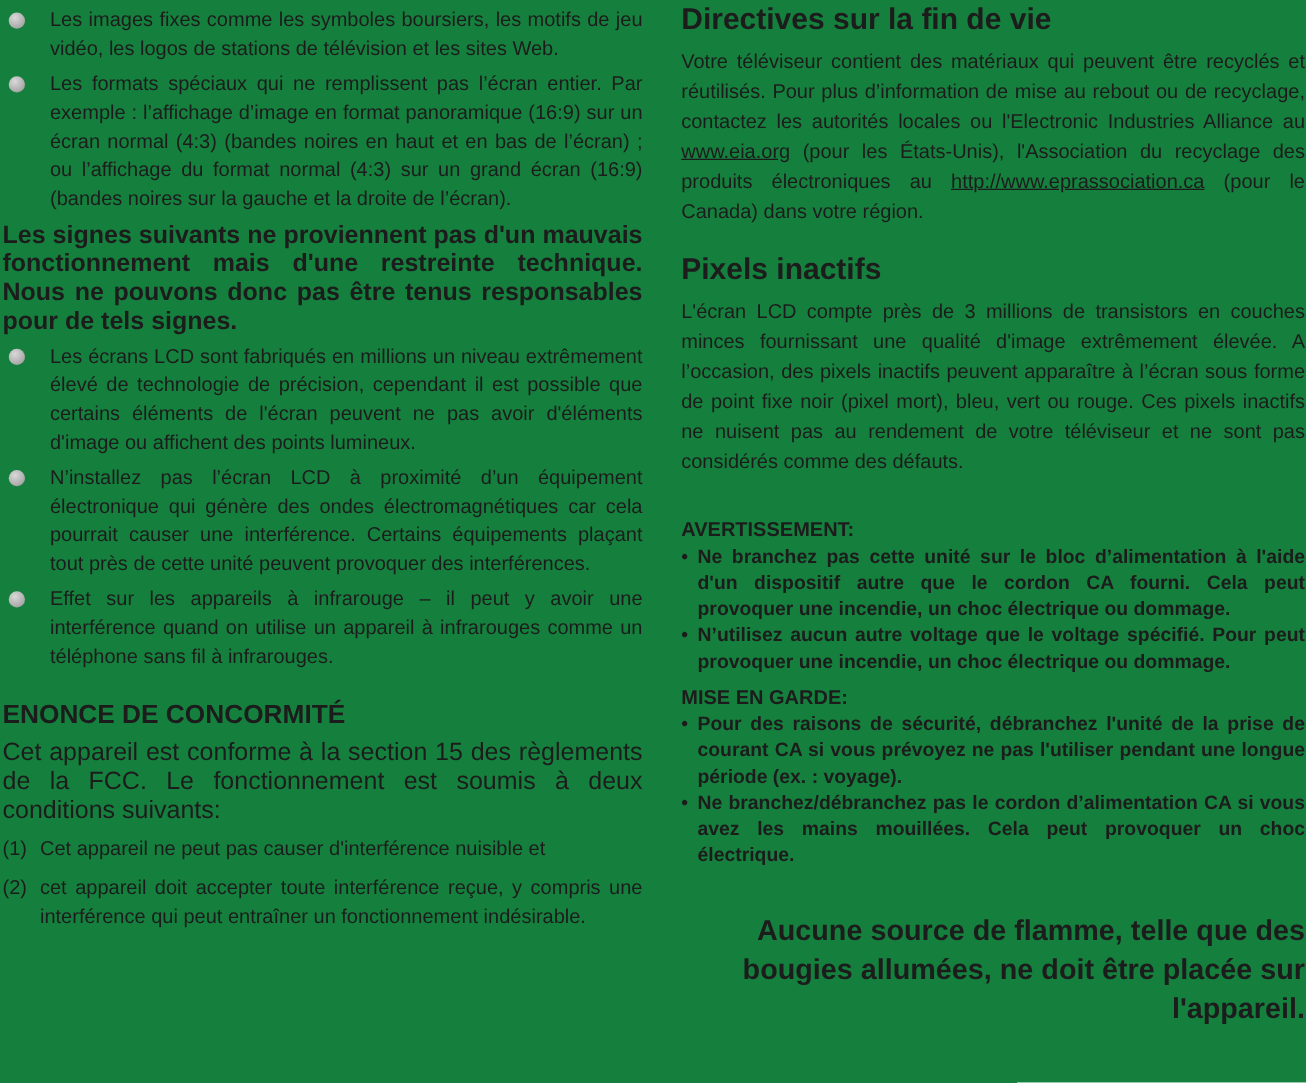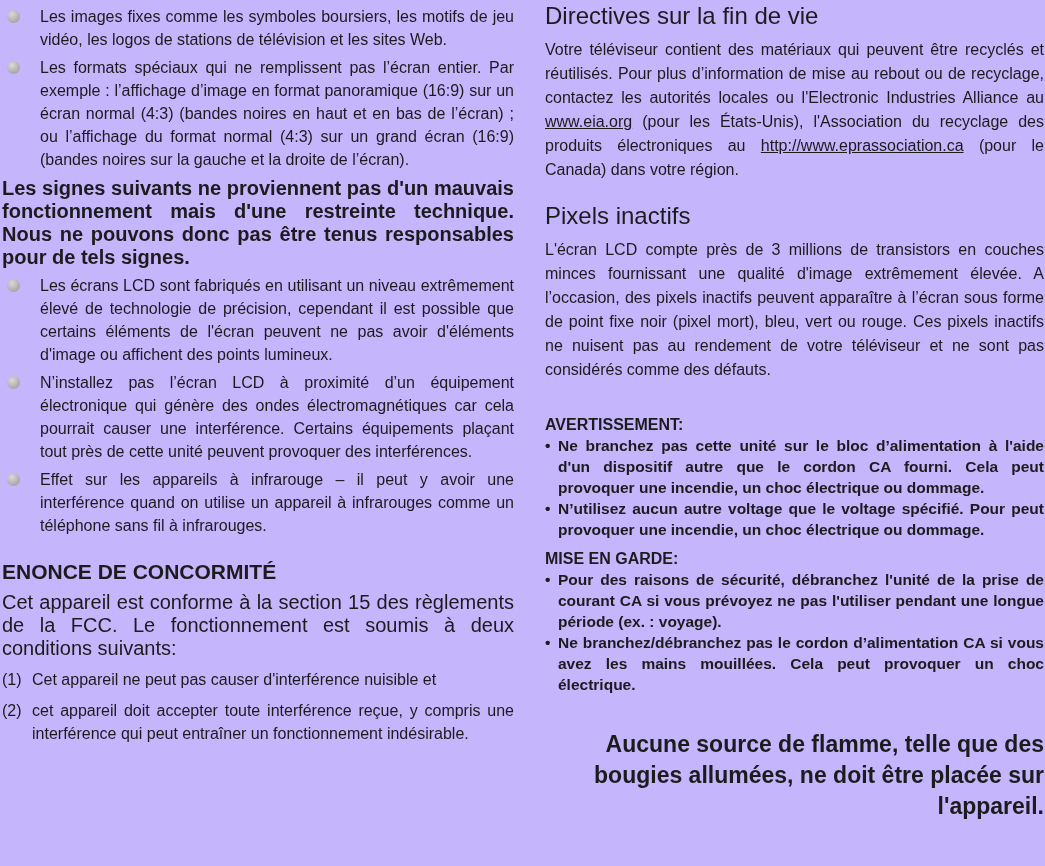--- a/index.html
+++ b/index.html
@@ -1,20 +1,20 @@
 <!DOCTYPE html>
 <html lang="fr"><head>
 <meta charset="utf-8">
 <style>
   html, body { margin: 0; padding: 0; background: #ffffff; }
   .page {
     position: relative;
     width: 1045px;
     height: 866px;
-    background: #c4b5fd;
+    background: #15803d;
     overflow: hidden;
     font-family: "Liberation Sans", sans-serif;
     color: #1c1c1c;
   }
   .col { position: absolute; top: 0; }
   .col-left  { left: 2px;  width: 512px; }
   .col-right { left: 545px; width: 499px; }
 
   
   .dotlist { list-style: none; margin: 0; padding: 0; }
@@ -63,21 +63,21 @@
     line-height: 23px;
     text-align: justify;
   }
   .numitem .num { position: absolute; left: 0; top: 0; }
 
   
   .rheading {
     margin: 2px 0 0 0;
     font-size: 24px;
     line-height: 28px;
-    font-weight: normal;
+    font-weight: bold;
   }
   .rbody {
     margin: 8px 0 0 0;
     font-size: 16px;
     line-height: 24px;
     text-align: justify;
   }
   .rbody a { color: inherit; text-decoration: underline; cursor: pointer; }
   .mt-section { margin-top: 20px; }
   .warn-label {
@@ -121,21 +121,21 @@
         <span class="ball"></span>
         <div>Les formats spéciaux qui ne remplissent pas l’écran entier. Par exemple : l’affichage d’image en format panoramique (16:9) sur un écran normal (4:3) (bandes noires en haut et en bas de l’écran) ; ou l’affichage du format normal (4:3) sur un grand écran (16:9) (bandes noires sur la gauche et la droite de l’écran).</div>
       </li>
     </ul>
 
     <p class="bold-note">Les signes suivants ne proviennent pas d'un mauvais fonctionnement mais d'une restreinte technique. Nous ne pouvons donc pas être tenus responsables pour de tels signes.</p>
 
     <ul class="dotlist">
       <li>
         <span class="ball"></span>
-        <div>Les écrans LCD sont fabriqués en utilisant un niveau extrêmement élevé de technologie de précision, cependant il est possible que certains éléments de l'écran peuvent ne pas avoir d'éléments d'image ou affichent des points lumineux.</div>
+        <div>Les écrans LCD sont fabriqués en millions un niveau extrêmement élevé de technologie de précision, cependant il est possible que certains éléments de l'écran peuvent ne pas avoir d'éléments d'image ou affichent des points lumineux.</div>
       </li>
       <li>
         <span class="ball"></span>
         <div>N’installez pas l’écran LCD à proximité d’un équipement électronique qui génère des ondes électromagnétiques car cela pourrait causer une interférence. Certains équipements plaçant tout près de cette unité peuvent provoquer des interférences.</div>
       </li>
       <li>
         <span class="ball"></span>
         <div>Effet sur les appareils à infrarouge – il peut y avoir une interférence quand on utilise un appareil à infrarouges comme un téléphone sans fil à infrarouges.</div>
       </li>
     </ul>

